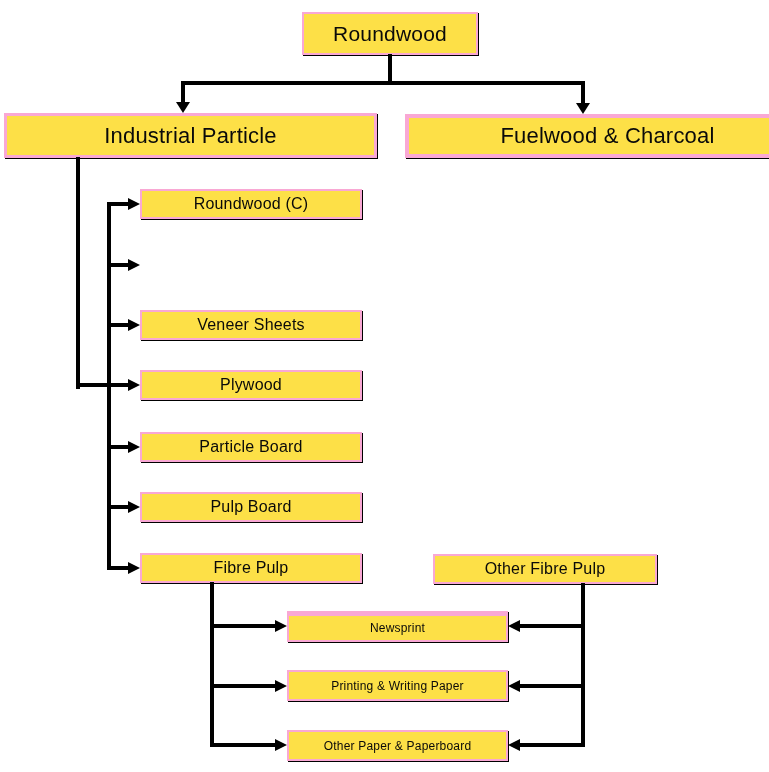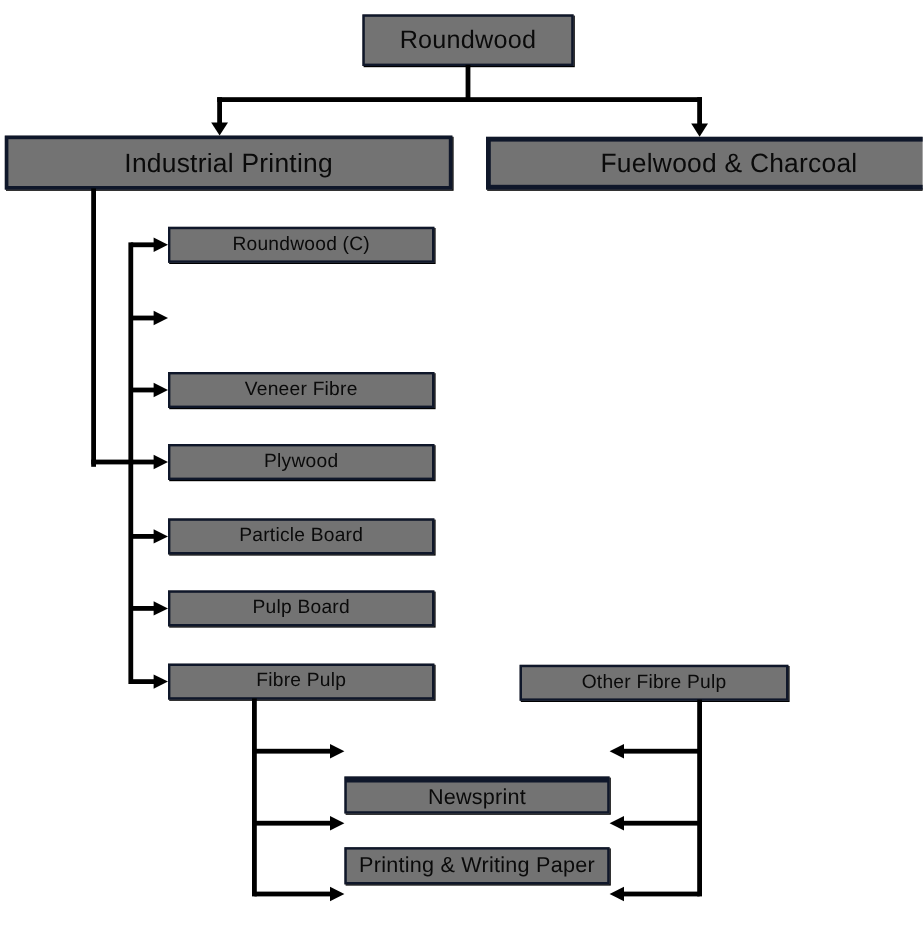--- a/index.html
+++ b/index.html
@@ -8,33 +8,33 @@
     width: 769px;
     height: 772px;
     background: #ffffff;
     font-family: "Liberation Sans", "DejaVu Sans", sans-serif;
     color: #0a0a0a;
     overflow: hidden;
   }
   .node {
     position: absolute;
     box-sizing: border-box;
-    background: #737373;
-    border: 2px solid #0f172a;
+    background: #fde047;
+    border: 2px solid #f9a8d4;
     display: flex;
     align-items: center;
     justify-content: center;
     text-align: left;
     white-space: nowrap;
     letter-spacing: 0.2px;
   }
   .node.root   { font-size: 21px; border-width: 2px; box-shadow: 1px 1px 0 #000; }
   .node.major  { font-size: 22px; border-width: 3px; box-shadow: 1px 1px 0 #000; }
   .node.child  { font-size: 16px; box-shadow: 1px 1px 0 #000; }
-  .node.small  { font-size: 18px; box-shadow: 1px 1px 0 #000; margin-top: 36px; }
+  .node.small  { font-size: 12px; box-shadow: 1px 1px 0 #000; }
   .hline { position: absolute; background: #000; height: 4px; }
   .vline { position: absolute; background: #000; width: 4px; }
   .arrow-right {
     position: absolute; width: 0; height: 0;
     border-top: 6px solid transparent;
     border-bottom: 6px solid transparent;
     border-left: 12px solid #000;
   }
   .arrow-left {
     position: absolute; width: 0; height: 0;
@@ -49,33 +49,33 @@
     border-top: 11px solid #000;
   }
 </style>
 </head>
 <body>
 
 <div id="canvas">
 
   <div class="node root" style="left:302px; top:12px; width:176px; height:43px;">Roundwood</div>
 
-  <div class="node major" style="left:4px; top:113px; width:373px; height:45px;">Industrial Printing</div>
+  <div class="node major" style="left:4px; top:113px; width:373px; height:45px;">Industrial Particle</div>
 
   <div class="node major" style="left:405px; top:114px; width:405px; height:44px; border-width:4px;">Fuelwood &amp; Charcoal</div>
 
   <div class="vline" style="left:388px; top:54px; height:29px;"></div>
   <div class="hline" style="left:181px; top:81px; width:404px;"></div>
   <div class="vline" style="left:181px; top:81px; height:22px;"></div>
   <div class="arrow-down" style="left:176px; top:102px;"></div>
   <div class="vline" style="left:581px; top:81px; height:23px;"></div>
   <div class="arrow-down" style="left:576px; top:103px;"></div>
 
   <div class="node child" style="left:140px; top:189px; width:222px; height:30px;">Roundwood (C)</div>
-  <div class="node child" style="left:140px; top:310px; width:222px; height:30px;">Veneer Fibre</div>
+  <div class="node child" style="left:140px; top:310px; width:222px; height:30px;">Veneer Sheets</div>
   <div class="node child" style="left:140px; top:370px; width:222px; height:30px;">Plywood</div>
   <div class="node child" style="left:140px; top:432px; width:222px; height:30px;">Particle Board</div>
   <div class="node child" style="left:140px; top:492px; width:222px; height:30px;">Pulp Board</div>
   <div class="node child" style="left:140px; top:553px; width:222px; height:30px;">Fibre Pulp</div>
 
   <div class="vline" style="left:76px; top:157px; height:232px;"></div>
   <div class="hline" style="left:76px; top:383px; width:35px;"></div>
   <div class="vline" style="left:107px; top:202px; height:368px;"></div>
 
   <div class="hline" style="left:109px; top:202px; width:22px;"></div>
@@ -90,20 +90,21 @@
   <div class="arrow-right" style="left:128px; top:441px;"></div>
   <div class="hline" style="left:109px; top:505px; width:22px;"></div>
   <div class="arrow-right" style="left:128px; top:501px;"></div>
   <div class="hline" style="left:109px; top:566px; width:22px;"></div>
   <div class="arrow-right" style="left:128px; top:562px;"></div>
 
   <div class="node child" style="left:433px; top:554px; width:224px; height:30px;">Other Fibre Pulp</div>
 
   <div class="node small" style="left:287px; top:611px; width:221px; height:31px; border-top-width:5px;">Newsprint</div>
   <div class="node small" style="left:287px; top:670px; width:221px; height:31px;">Printing &amp; Writing Paper</div>
+  <div class="node small" style="left:287px; top:730px; width:221px; height:31px;">Other Paper &amp; Paperboard</div>
 
   <div class="vline" style="left:210px; top:582px; height:165px;"></div>
   <div class="hline" style="left:212px; top:624px; width:63px;"></div>
   <div class="arrow-right" style="left:275px; top:620px;"></div>
   <div class="hline" style="left:212px; top:684px; width:63px;"></div>
   <div class="arrow-right" style="left:275px; top:680px;"></div>
   <div class="hline" style="left:212px; top:743px; width:63px;"></div>
   <div class="arrow-right" style="left:275px; top:739px;"></div>
 
   <div class="vline" style="left:581px; top:583px; height:164px;"></div>

